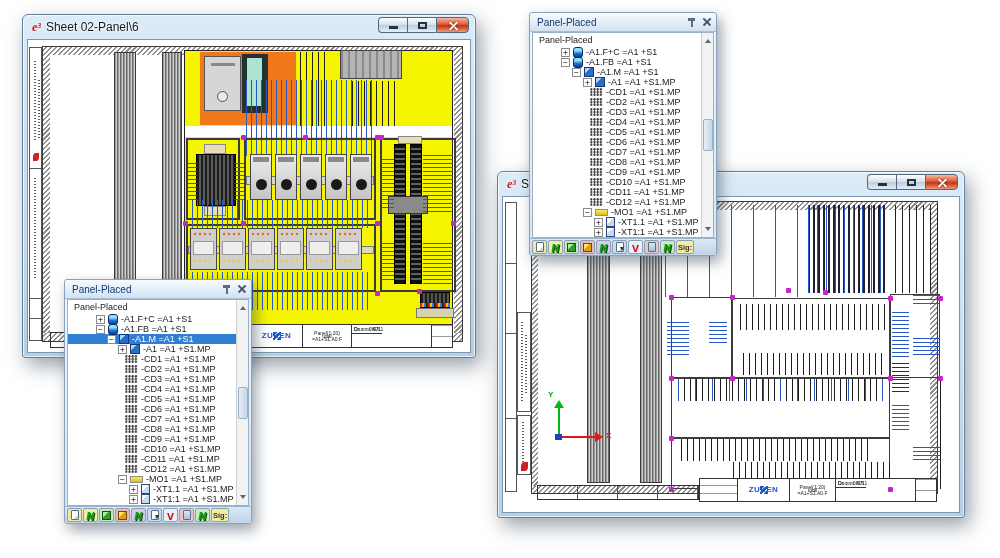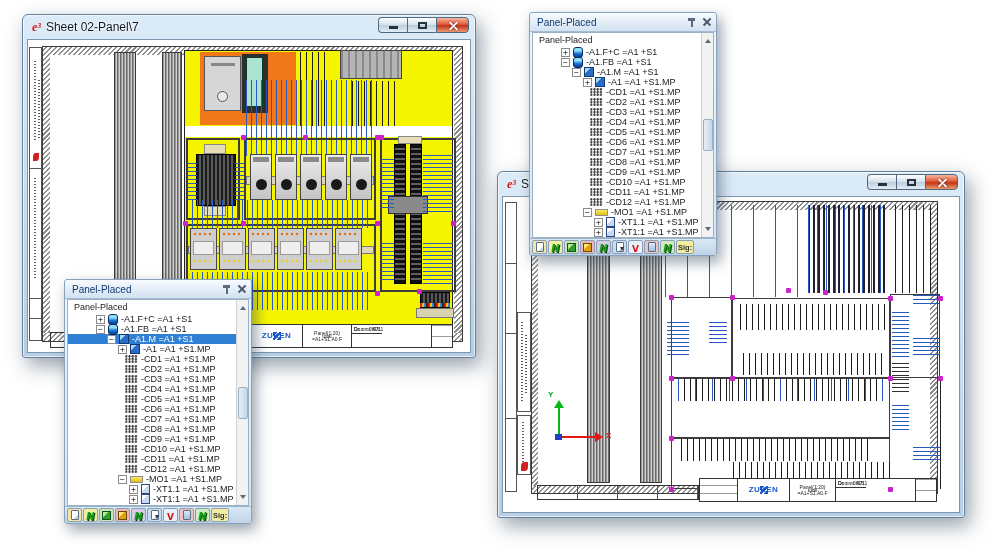--- a/index.html
+++ b/index.html
@@ -132,21 +132,21 @@
   .axlab{font:bold 8px "Liberation Sans",sans-serif;}
 </style>
 </head>
 <body>
 
 <div class="stage">
 
   <section class="win" style="left:22px;top:14px;width:452px;height:342px;z-index:1">
     <header class="tbar">
       <span class="e3logo">e³</span>
-      <span class="ttl">Sheet 02-Panel\7</span>
+      <span class="ttl">Sheet 02-Panel\6</span>
       <span class="wbtns">
         <span class="wb min">
             <i></i>
           </span>
         <span class="wb max">
             <i></i>
           </span>
         <span class="wb close">
             <i class="x1"></i>
             <i class="x2"></i>

